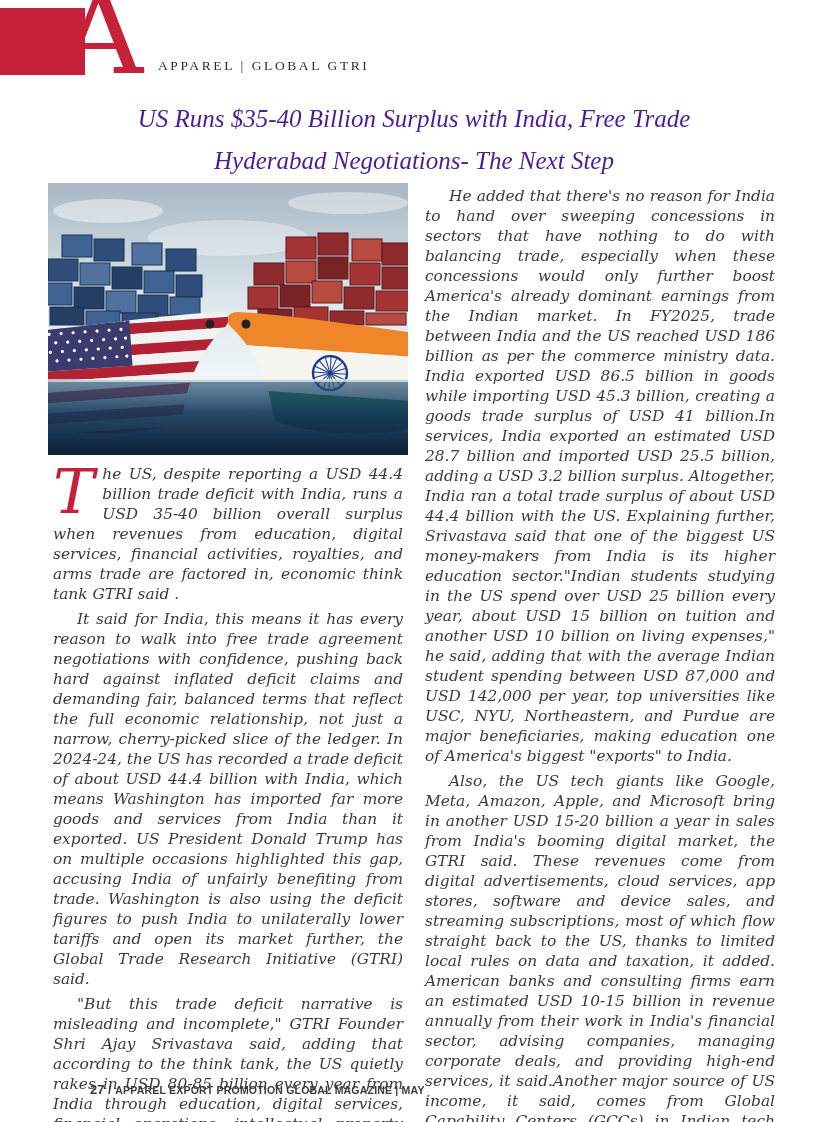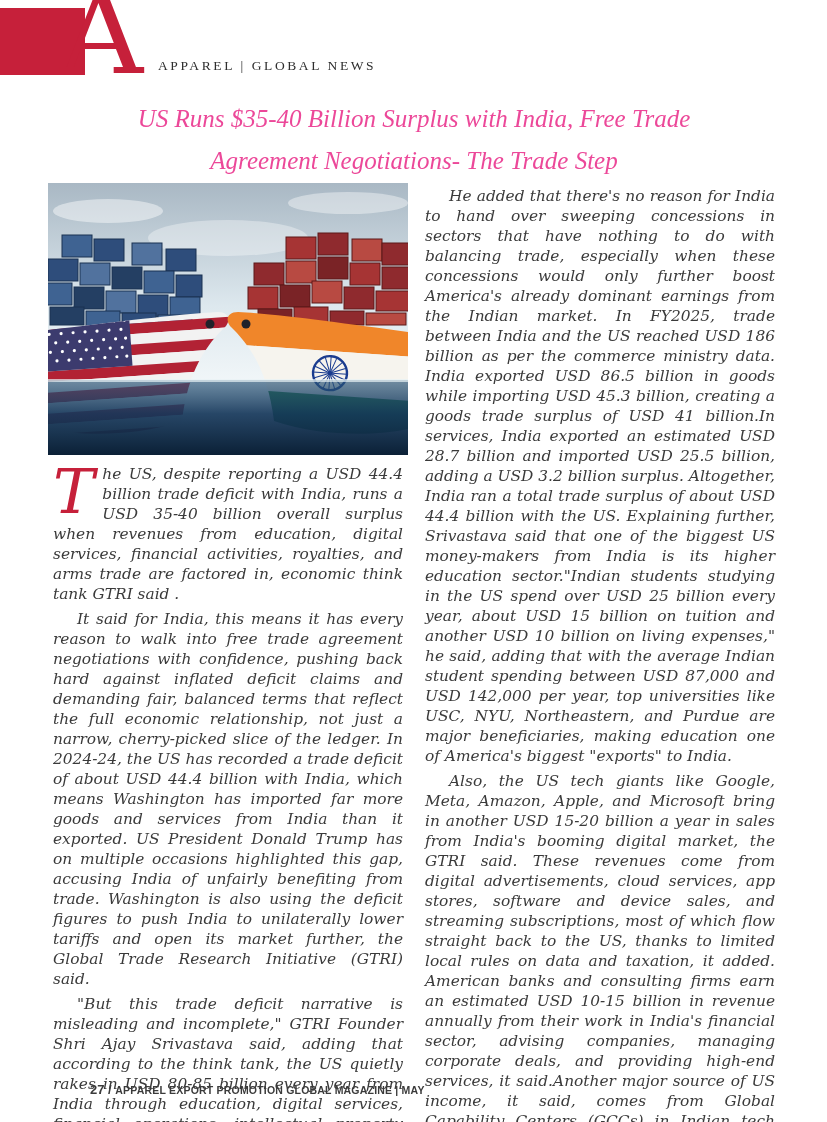--- a/index.html
+++ b/index.html
@@ -12,21 +12,21 @@
     position:absolute;left:60px;top:-34px;line-height:1;
     font:normal 115px "DejaVu Serif",serif;color:#c6203a;
   }
   .section-label{
     position:absolute;left:158px;top:58px;
     font:normal 13.5px "Liberation Serif",serif;
     letter-spacing:2.6px;color:#2e2e2e;
   }
   .headline{
     position:absolute;left:48px;top:98px;width:732px;text-align:center;
-    font:italic 25px/42px "Liberation Serif",serif;color:#ec4899;
+    font:italic 25px/42px "Liberation Serif",serif;color:#4c1d95;
   }
   .headline span{display:block;}
   .hero{
     position:absolute;left:48px;top:183px;width:360px;height:272px;overflow:hidden;
   }
   .col{
     position:absolute;width:360px;
     font:italic 15.4px/20px "DejaVu Serif",serif;
     color:#3a3a3a;text-align:justify;
   }
@@ -45,25 +45,25 @@
     white-space:nowrap;
   }
   .footer .pg{font-size:13px;font-weight:bold;}
   .footer .mag{font-size:10.5px;font-weight:bold;letter-spacing:.2px;}
 </style>
 </head>
 <body>
 
 <div class="red-block"></div>
 <div class="logo-a">A</div>
-<div class="section-label">APPAREL | GLOBAL NEWS</div>
+<div class="section-label">APPAREL | GLOBAL GTRI</div>
 
 <h1 class="headline" style="margin:0;font-weight:normal;">
   <span>US Runs $35-40 Billion Surplus with India, Free Trade</span>
-  <span>Agreement Negotiations- The Trade Step</span>
+  <span>Hyderabad Negotiations- The Next Step</span>
 </h1>
 
 <div class="hero">
 <svg width="360" height="272" viewBox="0 0 360 272" xmlns="http://www.w3.org/2000/svg">
   <defs>
     <linearGradient id="sky" x1="0" y1="0" x2="0" y2="1">
       <stop offset="0" stop-color="#a9b8c4"></stop>
       <stop offset="0.45" stop-color="#dde8ee"></stop>
       <stop offset="0.75" stop-color="#f2f7f9"></stop>
     </linearGradient>

